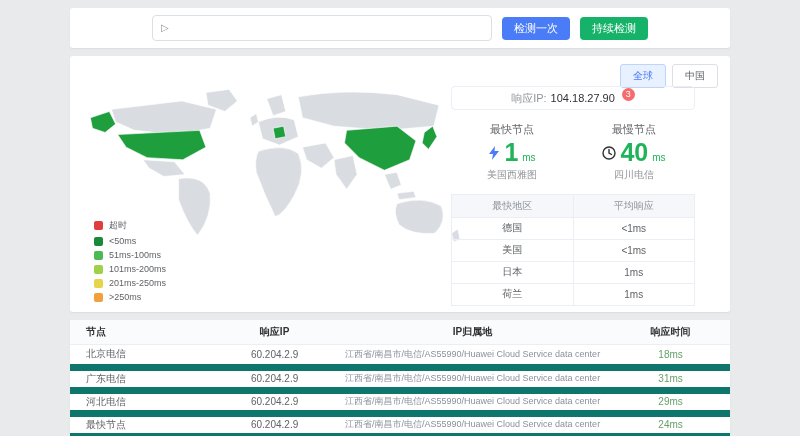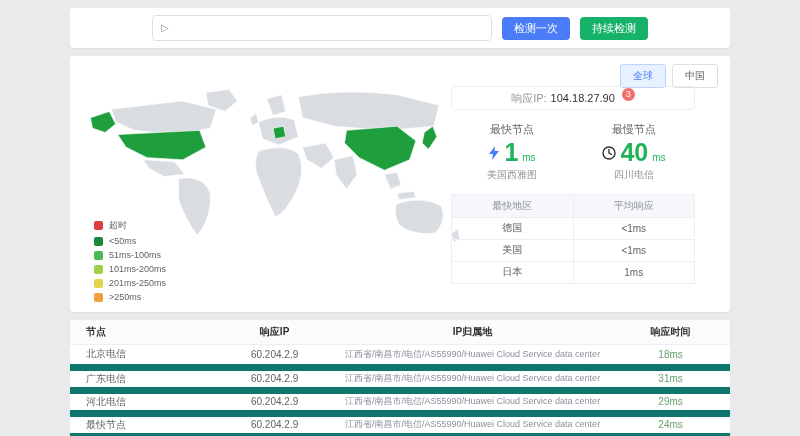--- a/index.html
+++ b/index.html
@@ -196,20 +196,24 @@
               <td>&lt;1ms</td>
             </tr>
             <tr>
               <td>美国</td>
               <td>&lt;1ms</td>
             </tr>
             <tr>
               <td>日本</td>
               <td>1ms</td>
             </tr>
+            <tr>
+              <td>荷兰</td>
+              <td>1ms</td>
+            </tr>
           </tbody>
         </table>
       </div>
     </div>
   </div>
 
   <div class="card bottom-card">
     <table class="node-table">
       <thead>
         <tr>

